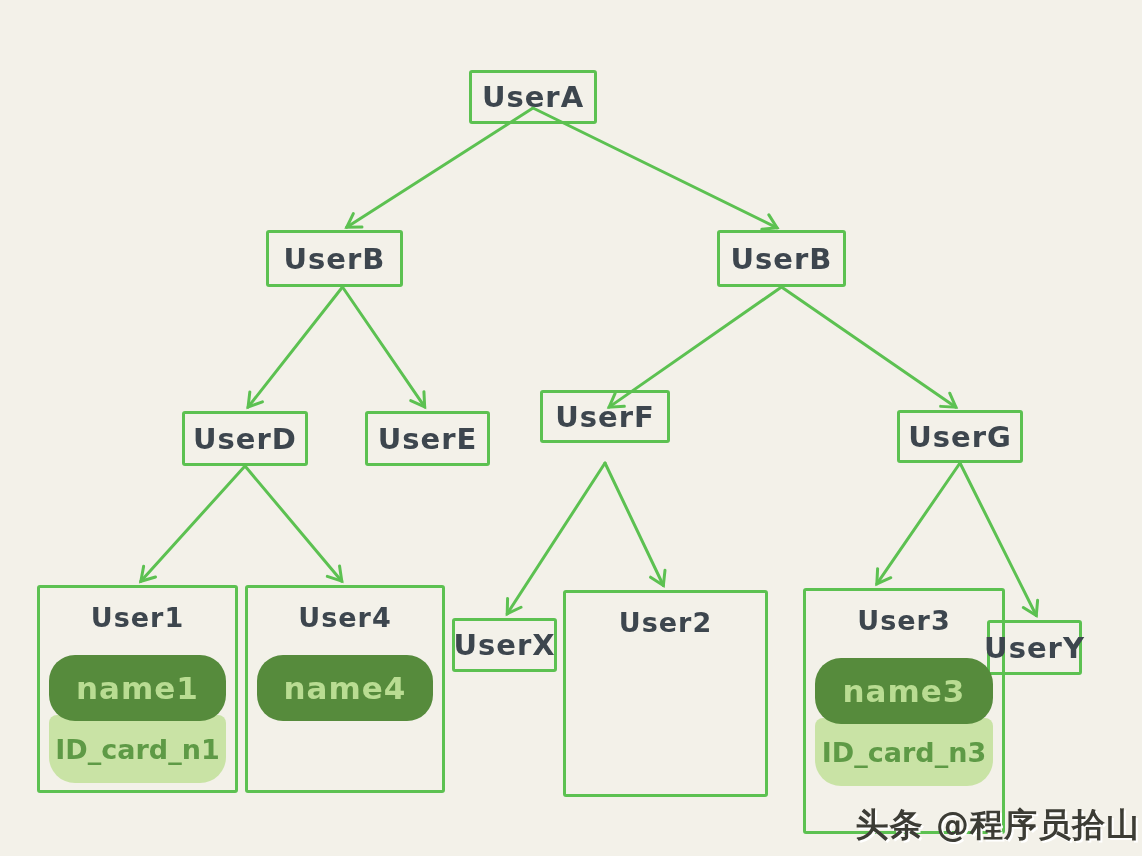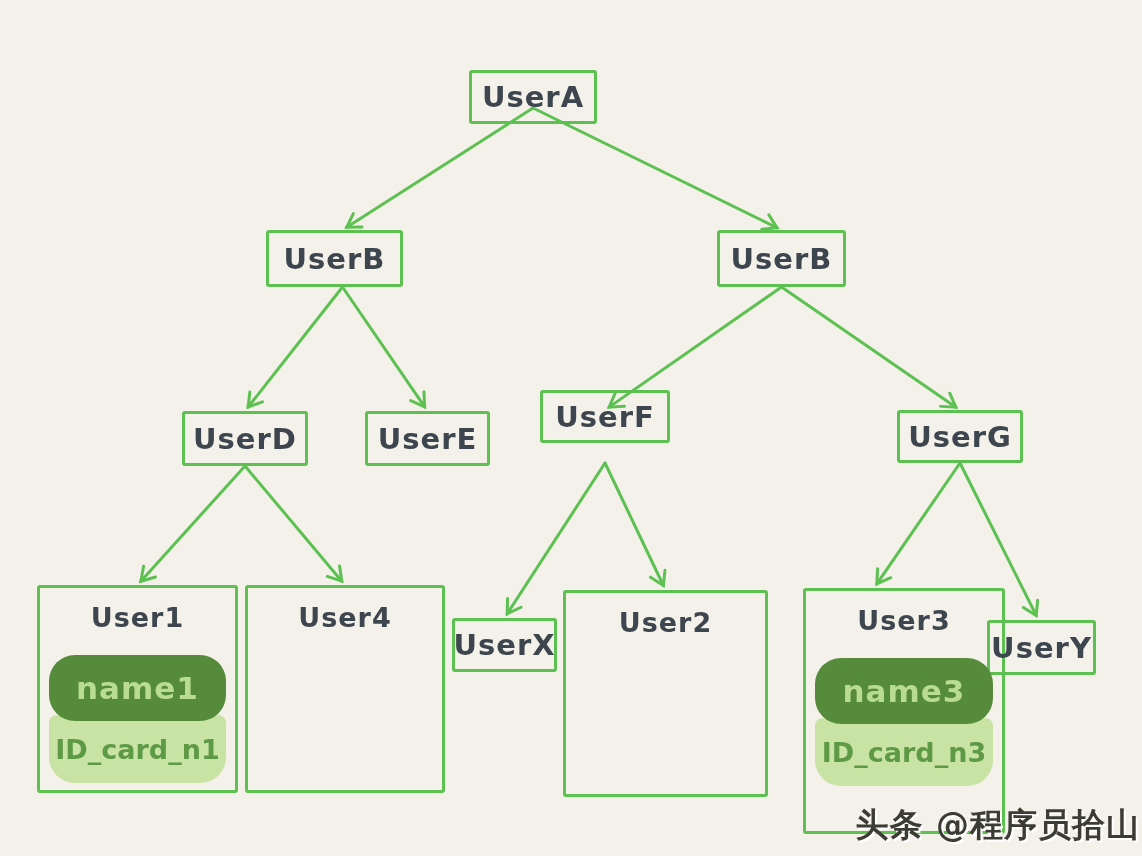--- a/index.html
+++ b/index.html
@@ -133,32 +133,33 @@
       <div class="node simple" style="left: 897px; top: 410px; width: 126px; height: 53px;">
         <span class="node-label">UserG</span>
       </div>
       <div class="node detail" style="left: 37px; top: 585px; width: 201px; height: 208px;">
         <span class="node-label">User1</span>
         <div class="pill name-pill">name1</div>
         <div class="pill id-pill">ID_card_n1</div>
       </div>
       <div class="node detail" style="left: 245px; top: 585px; width: 200px; height: 208px;">
         <span class="node-label">User4</span>
+        <div class="pill name-pill">name4</div>
       </div>
       <div class="node simple" style="left: 452px; top: 618px; width: 105px; height: 54px;">
         <span class="node-label">UserX</span>
       </div>
       <div class="node detail" style="left: 563px; top: 590px; width: 205px; height: 207px;">
         <span class="node-label">User2</span>
       </div>
       <div class="node detail" style="left: 803px; top: 588px; width: 202px; height: 246px;">
         <span class="node-label">User3</span>
         <div class="pill name-pill">name3</div>
         <div class="pill id-pill">ID_card_n3</div>
       </div>
-      <div class="node simple" style="left: 987px; top: 620px; width: 109px; height: 55px;">
+      <div class="node simple" style="left: 987px; top: 620px; width: 95px; height: 55px;">
         <span class="node-label">UserY</span>
       </div>
     </div>
   <div class="watermark">
     <span>头条 @程序员拾山</span>
   </div>
 </div>
 
 </body></html>

